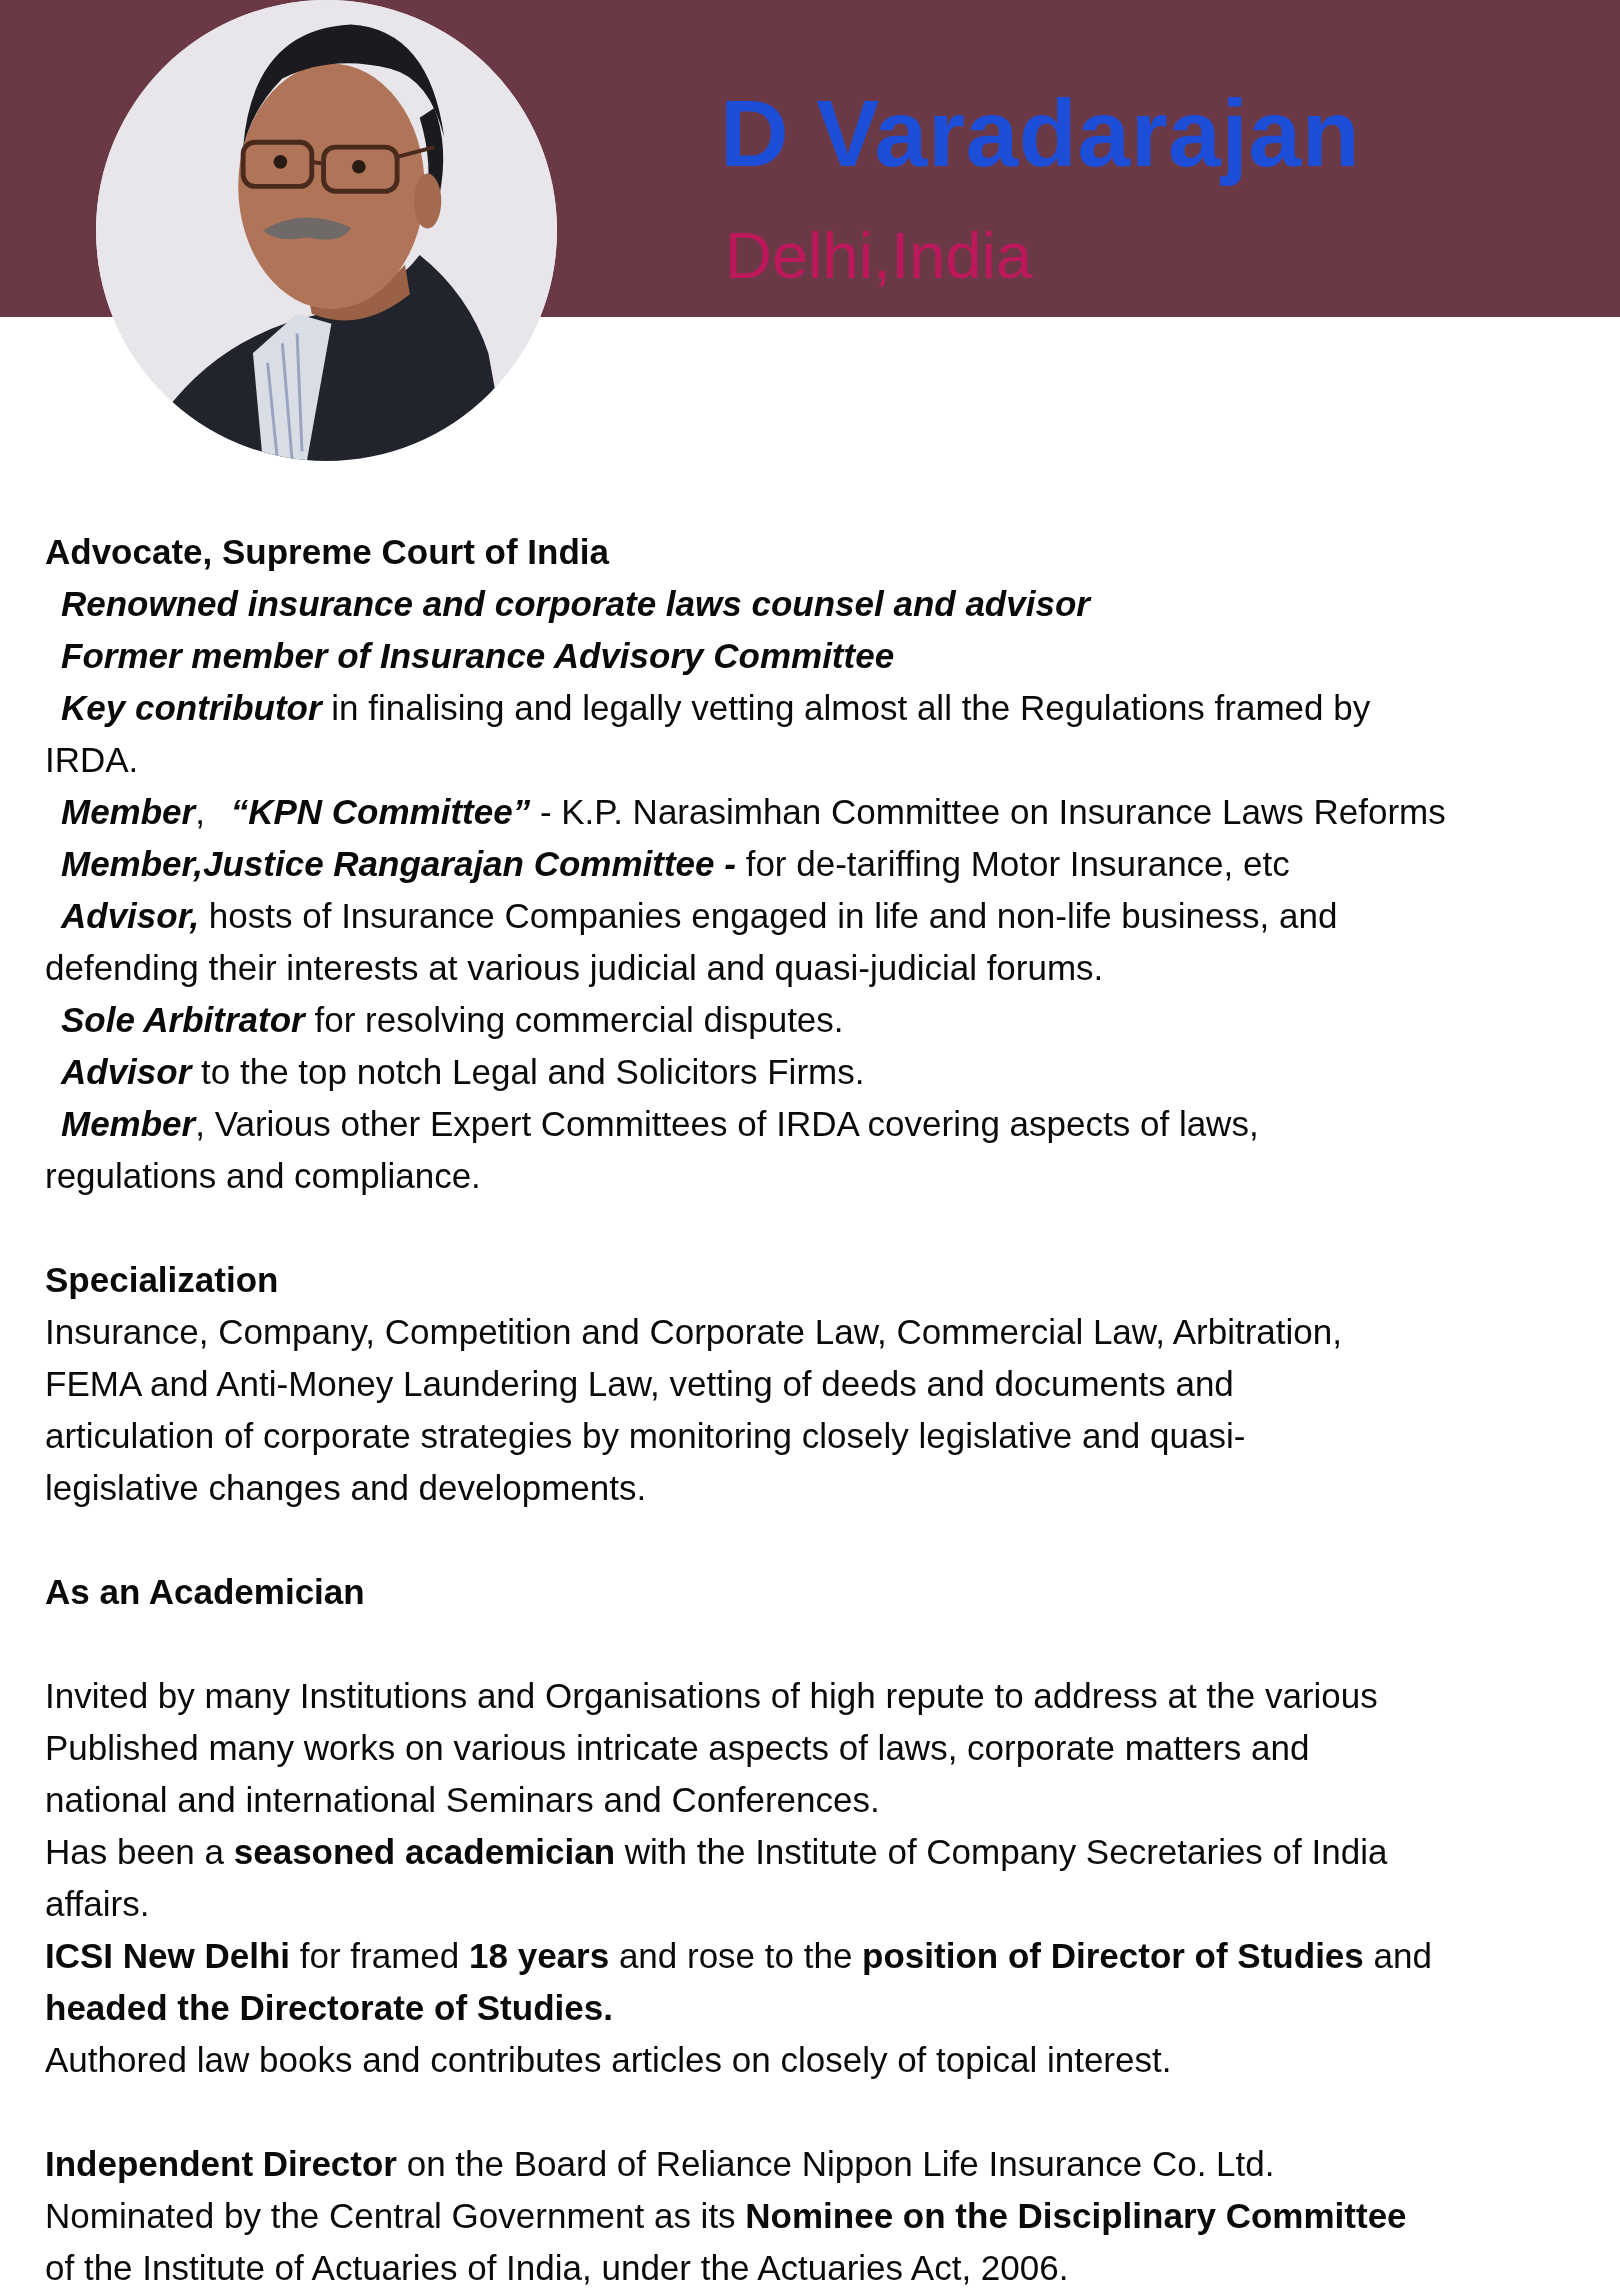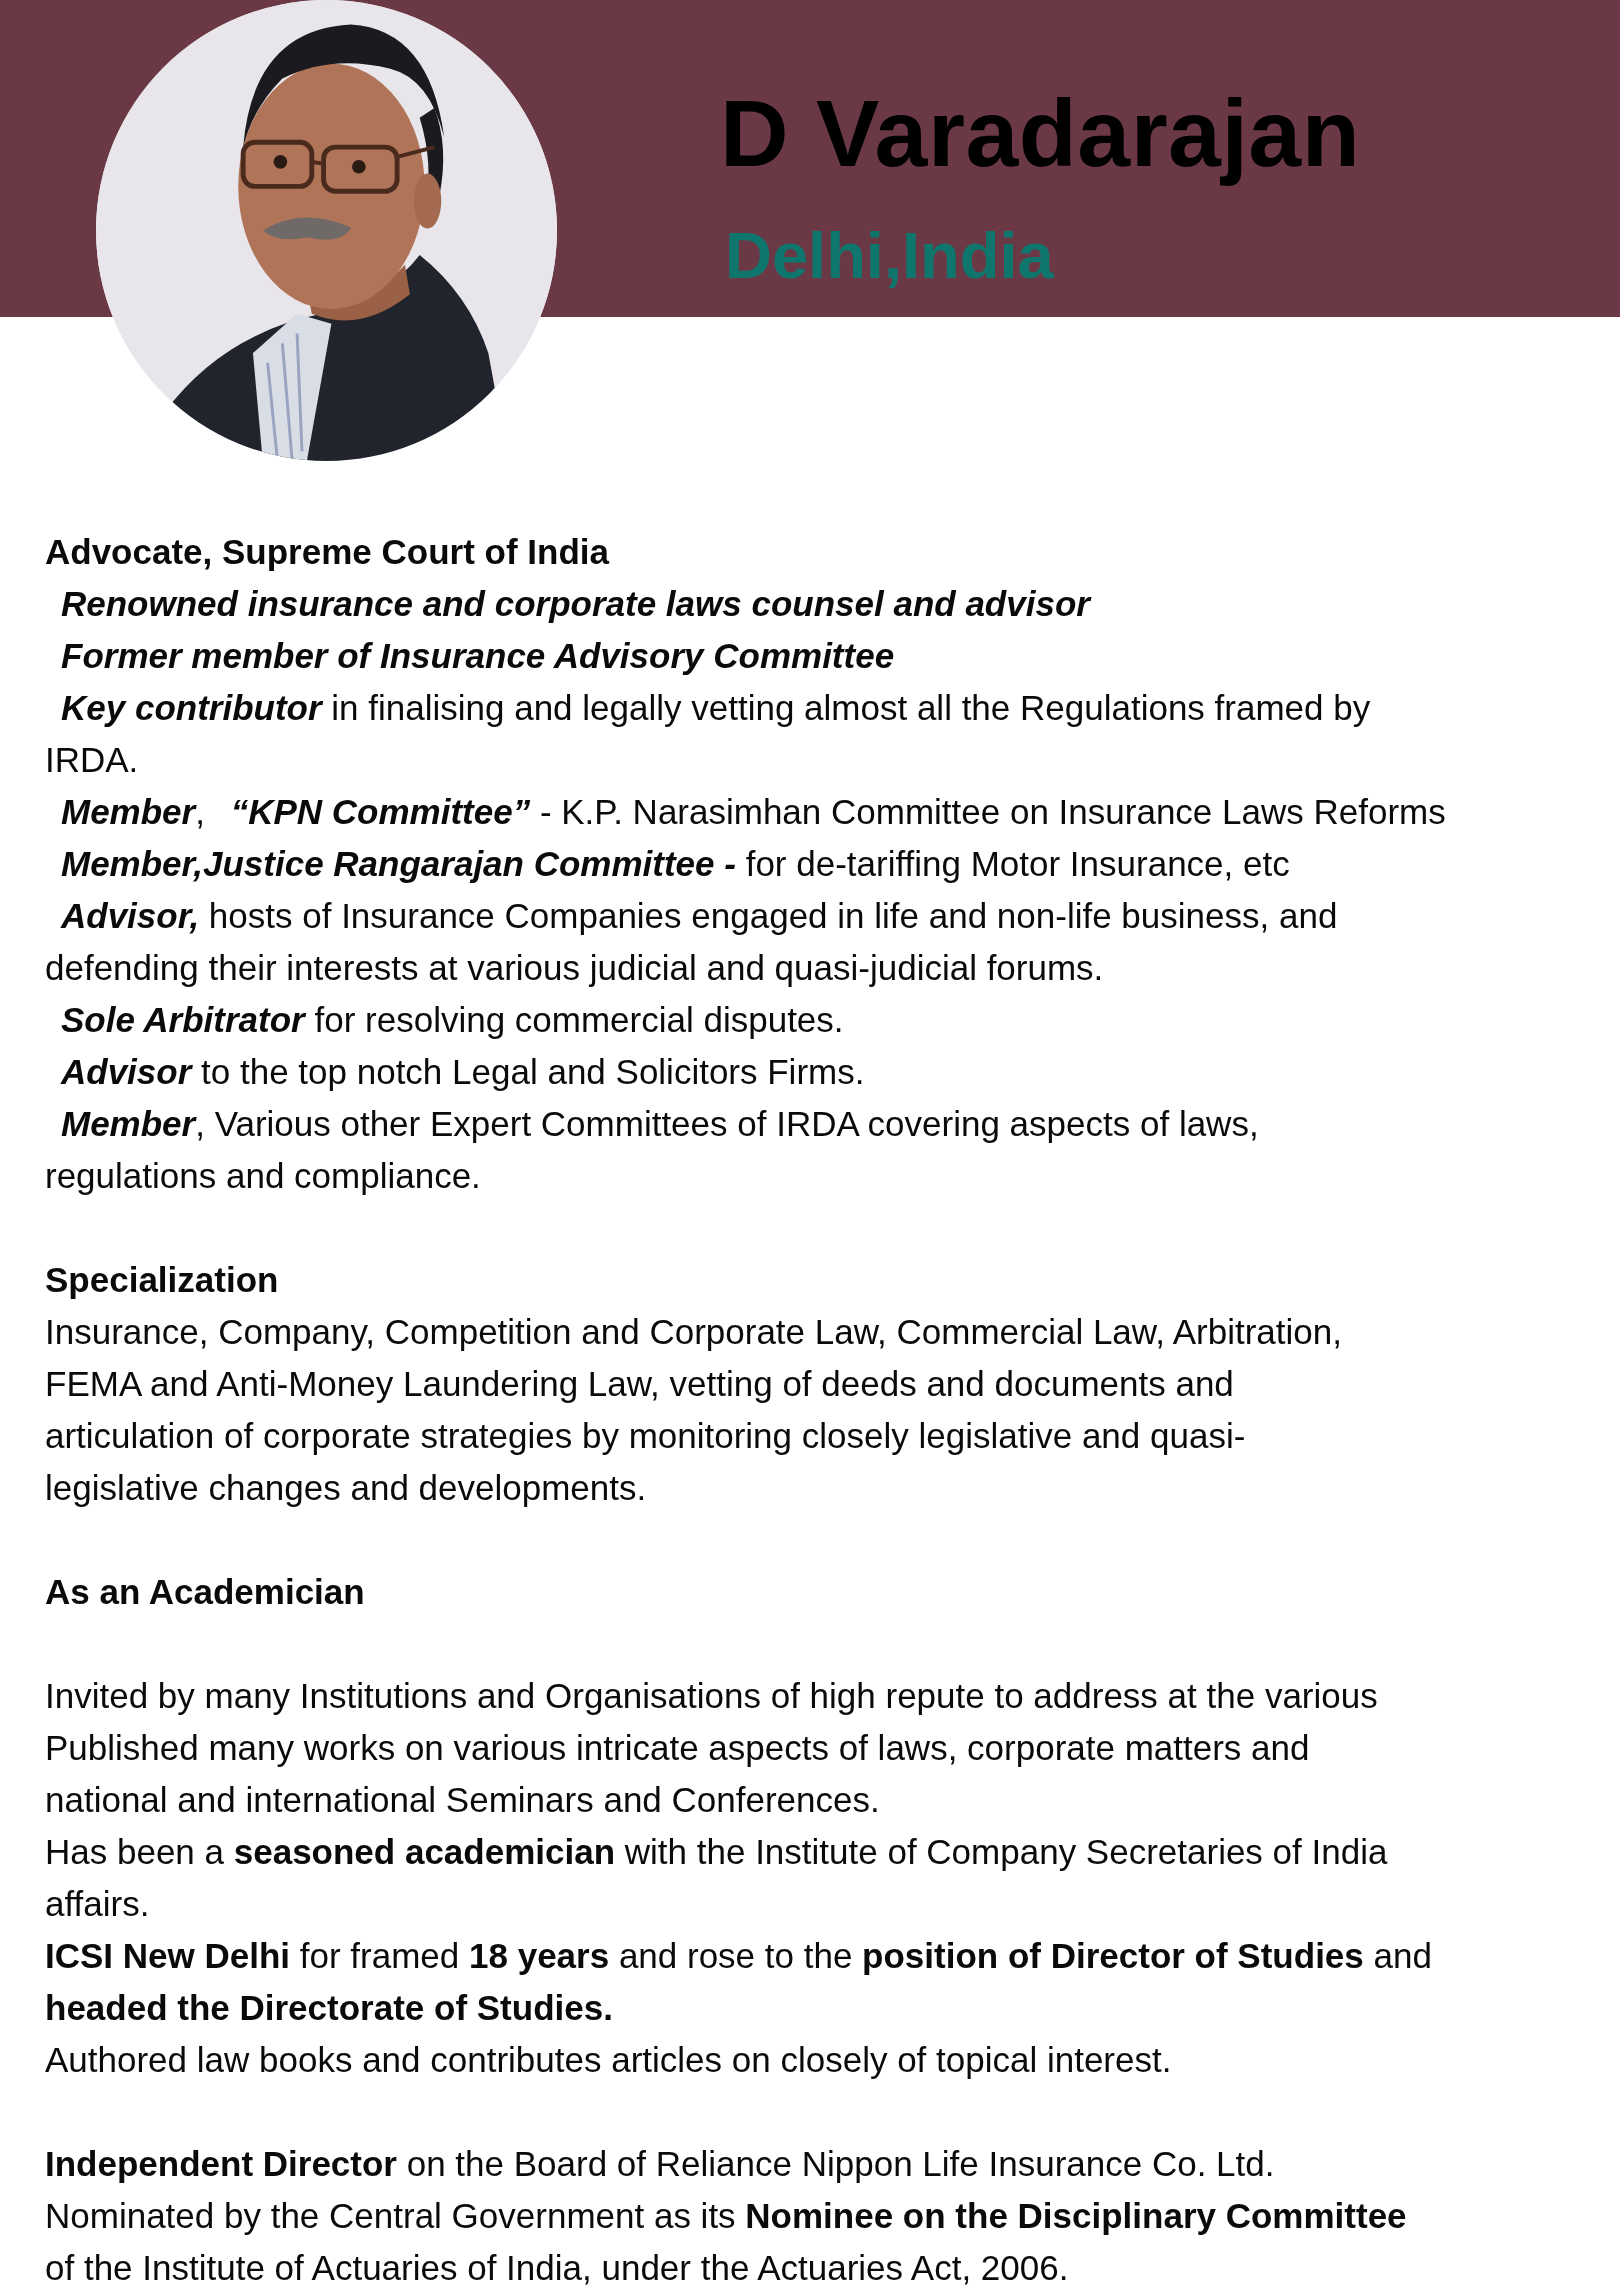--- a/index.html
+++ b/index.html
@@ -1,21 +1,21 @@
 <!DOCTYPE html>
 <html><head>
 <meta charset="utf-8">
 <style>
   html, body { margin:0; padding:0; background:#ffffff; }
   body { width:1620px; height:2293px; position:relative; overflow:hidden; font-family:"Liberation Sans", "DejaVu Sans", sans-serif; color:#0a0a0a; }
   .band { position:absolute; left:0; top:0; width:1620px; height:317px; background:#6b3946; }
   .photo { position:absolute; left:96px; top:0; width:461px; height:461px; border-radius:50%; overflow:hidden; background:#e8e6ea; }
   .photo svg { width:100%; height:100%; display:block; }
-  .name { position:absolute; left:720px; top:86px; font-size:95px; font-weight:700; color:#000000; line-height:1; letter-spacing:0.5px; white-space:nowrap; }
-  .loc { position:absolute; left:725px; top:223px; font-size:65px; font-weight:700; color:#0f766e; line-height:1; white-space:nowrap; }
+  .name { position:absolute; left:720px; top:86px; font-size:95px; font-weight:700; color:#1d4ed8; line-height:1; letter-spacing:0.5px; white-space:nowrap; }
+  .loc { position:absolute; left:725px; top:223px; font-size:65px; font-weight:400; color:#be185d; line-height:1; white-space:nowrap; }
   .content { position:absolute; left:45px; top:526px; width:1568px; font-size:35px; line-height:52px; }
   .line { height:52px; white-space:nowrap; }
   .b { font-weight:700; }
   .bi { font-weight:700; font-style:italic;margin-left:16px; }
   .r { font-weight:400; }
 </style>
 </head>
 <body>
 
 <div class="band"></div>

